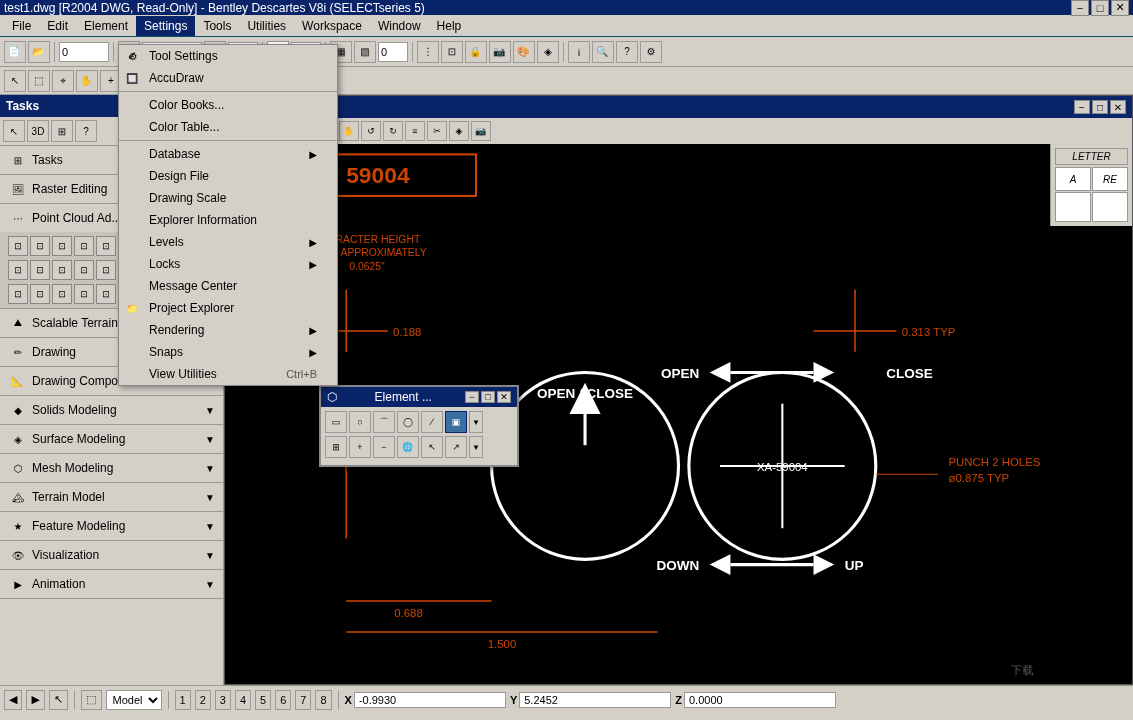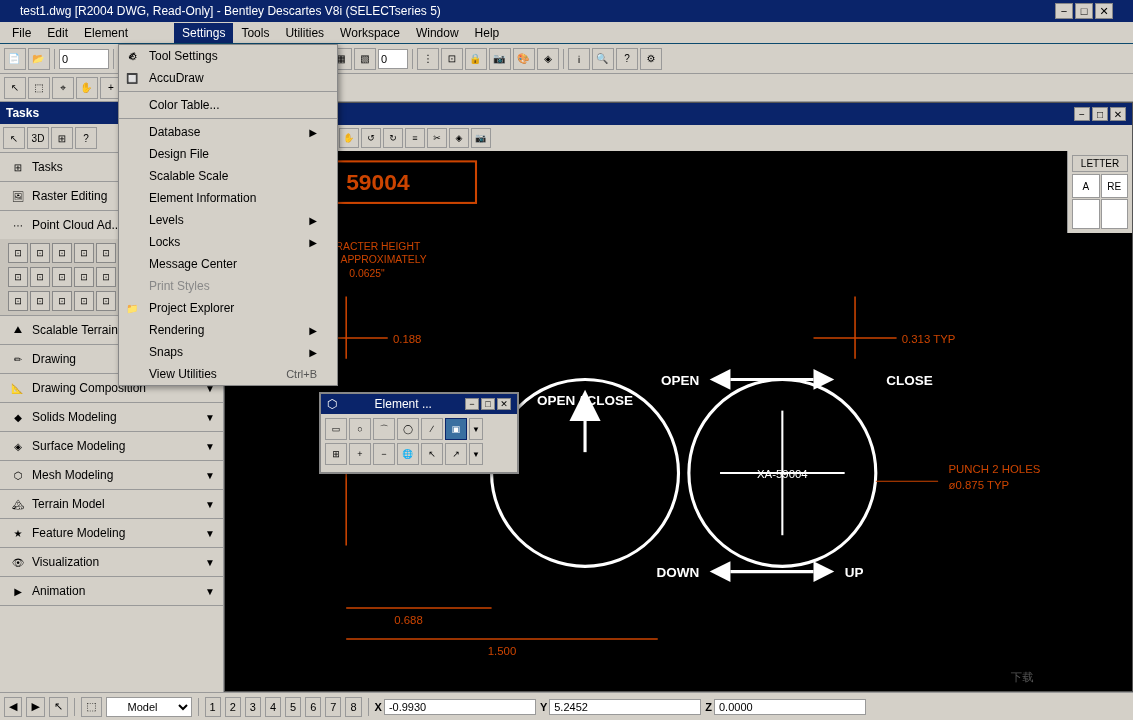--- a/index.html
+++ b/index.html
@@ -2,25 +2,25 @@
 <html><head>
   <meta charset="utf-8">
   <style>
     * { margin: 0; padding: 0; box-sizing: border-box; }
     body { font-family: 'Arial', sans-serif; font-size: 12px; background: #d4d0c8; width: 1133px; height: 720px; overflow: hidden; position: relative; }
 
     
     #titlebar {
       background: #0a246a;
       color: white;
-      height: 22px;
+      height: 15px;
       display: flex;
       align-items: center;
       justify-content: space-between;
-      padding: 0 20px;
+      padding: 0 4px;
       font-size: 12px;
     }
     #titlebar-controls { display: flex; gap: 2px; }
     #titlebar-controls span {
       background: #d4d0c8;
       color: black;
       width: 18px; height: 16px;
       display: inline-flex; align-items: center; justify-content: center;
       font-size: 11px; cursor: pointer; border: 1px solid #888;
     }
@@ -37,21 +37,20 @@
     .menu-item {
       padding: 2px 8px;
       cursor: pointer;
       font-size: 12px;
       height: 20px;
       display: flex; align-items: center;
     }
     .menu-item:hover, .menu-item.active {
       background: #0a246a;
       color: white;
-      margin-left: 38px;
     }
 
     
     #toolbar-area {
       background: #d4d0c8;
       border-bottom: 1px solid #999;
       padding: 2px 4px;
       display: flex;
       align-items: center;
       gap: 2px;
@@ -343,21 +342,21 @@
     .coord-label { font-weight: bold; }
     .coord-value {
       background: white; border: 1px solid #999;
       padding: 1px 4px; min-width: 70px; font-size: 11px;
     }
     .status-sep { width: 1px; height: 18px; background: #999; margin: 0 2px; }
 
     
     .model-select {
       background: white; border: 1px solid #999;
-      height: 20px; font-size: 11px; padding: 0 17px;
+      height: 20px; font-size: 11px; padding: 0 2px;
     }
   </style>
 </head>
 <body>
 
 <div id="titlebar">
   <span>test1.dwg [R2004 DWG, Read-Only] - Bentley Descartes V8i (SELECTseries 5)</span>
   <div id="titlebar-controls">
     <span>−</span>
     <span>□</span>
@@ -383,49 +382,49 @@
     <span class="icon-box">⚙</span>
     <span>Tool Settings</span>
   </div>
 
   <div class="dd-item">
     <span class="icon-box">🔲</span>
     <span>AccuDraw</span>
   </div>
   <div class="dd-separator"></div>
   <div class="dd-item">
+      <span>Color Books...</span>
+    </div>
+  <div class="dd-item">
       <span>Color Table...</span>
     </div>
   <div class="dd-separator"></div>
   <div class="dd-item">
       <span>Database</span>
       <span class="dd-arrow">▶</span>
     </div>
   <div class="dd-item">
       <span>Design File</span>
     </div>
   <div class="dd-item">
-      <span>Scalable Scale</span>
-    </div>
-  <div class="dd-item">
-      <span>Element Information</span>
+      <span>Drawing Scale</span>
+    </div>
+  <div class="dd-item">
+      <span>Explorer Information</span>
     </div>
   <div class="dd-item">
       <span>Levels</span>
       <span class="dd-arrow">▶</span>
     </div>
   <div class="dd-item">
       <span>Locks</span>
       <span class="dd-arrow">▶</span>
     </div>
   <div class="dd-item">
       <span>Message Center</span>
-    </div>
-  <div class="dd-item disabled">
-      <span>Print Styles</span>
     </div>
   <div class="dd-item">
     <span class="icon-box">📁</span>
     <span>Project Explorer</span>
   </div>
   <div class="dd-item">
       <span>Rendering</span>
       <span class="dd-arrow">▶</span>
     </div>
   <div class="dd-item">
@@ -712,21 +711,21 @@
           <line x1="80" y1="470" x2="380" y2="470" stroke="#cc4400" stroke-width="1.5"></line>
           <text x="230" y="485" fill="#cc4400" font-size="11" font-family="Arial" text-anchor="middle">1.500</text>
 
           <text x="60" y="310" fill="#cc4400" font-size="11" font-family="Arial">2.125</text>
           <line x1="80" y1="280" x2="80" y2="380" stroke="#cc4400" stroke-width="1.5"></line>
 
           <text x="720" y="510" fill="#555" font-size="11" font-family="Arial">下载</text>
         </svg>
 
         
-        <div style="position:absolute; top:0; right:0; width:65px; background:#d4d0c8; border-left:1px solid #999; padding:4px;">
+        <div style="position:absolute; top:0; right:0; width:82px; background:#d4d0c8; border-left:1px solid #999; padding:4px;font-style:italic;">
           <div class="right-panel-header">LETTER</div>
           <div style="display:grid; grid-template-columns:1fr 1fr; gap:1px; margin-top:2px;">
             <div class="right-panel-cell">A</div>
             <div class="right-panel-cell">RE</div>
             <div class="right-panel-cell" style="height:30px;"></div>
             <div class="right-panel-cell" style="height:30px;"></div>
           </div>
         </div>
       </div>
     </div>

